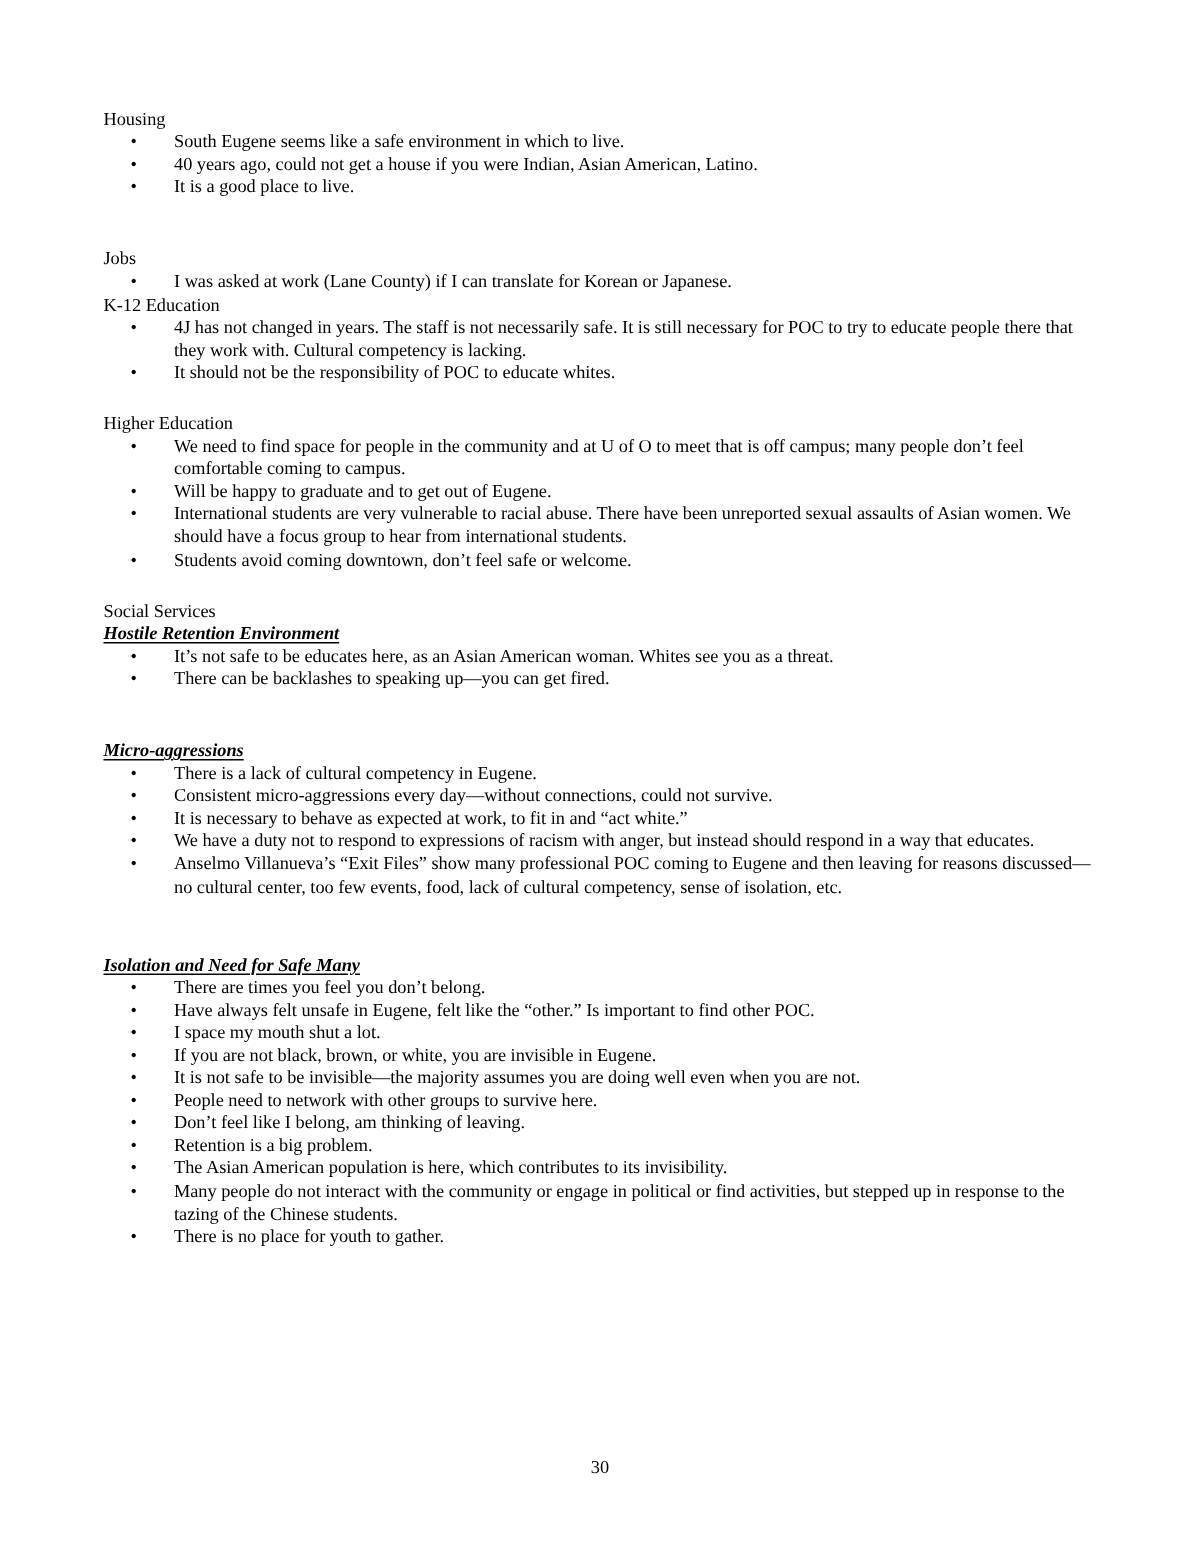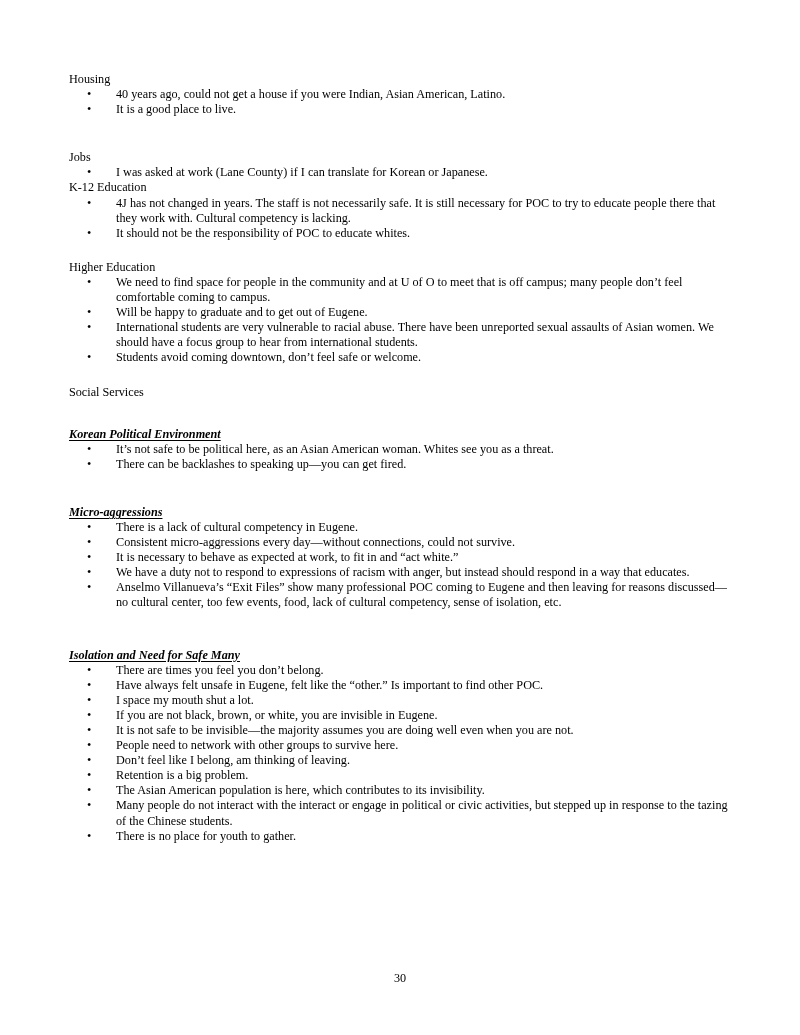--- a/index.html
+++ b/index.html
@@ -42,39 +42,40 @@
   ul.bullets li::before {
     content: "\2022";
     position: absolute;
     left: -29px;
     top: 0;
   }
   .g-a { margin-bottom: 33px; }
   .g-b { margin-bottom: 0; }
   .g-c { margin-bottom: 19px; }
   .g-d { margin-bottom: 19px; }
-  .g-e { margin-bottom: 27px; }
+  .g-e { }
   .g-f { margin-bottom: 33px; }
   .g-g { margin-bottom: 37px; }
   .footer {
     position: absolute;
     top: 971px;
     left: 0;
     width: 100%;
     text-align: center;
   }
 </style>
 </head>
 <body>
 
 <div class="page">
 
   <section class="doc-section g-a">
     <h2 class="plain">Housing</h2>
     <ul class="bullets">
+      <li>South Eugene seems like a safe environment in which to live.</li>
       <li>40 years ago, could not get a house if you were Indian, Asian American, Latino.</li>
       <li>It is a good place to live.</li>
     </ul>
   </section>
 
   <section class="doc-section g-b">
     <h2 class="plain">Jobs</h2>
     <ul class="bullets">
       <li>I was asked at work (Lane County) if I can translate for Korean or Japanese.</li>
     </ul>
@@ -96,23 +97,23 @@
       <li>International students are very vulnerable to racial abuse. There have been unreported sexual assaults of Asian women. We should have a focus group to hear from international students.</li>
       <li>Students avoid coming downtown, don’t feel safe or welcome.</li>
     </ul>
   </section>
 
   <section class="doc-section g-e">
     <h2 class="plain">Social Services</h2>
   </section>
 
   <section class="doc-section g-f">
-    <h2 class="emphasis">Korean Political Environment</h2>
+    <h2 class="emphasis">Hostile Retention Environment</h2>
     <ul class="bullets">
-      <li>It’s not safe to be political here, as an Asian American woman. Whites see you as a threat.</li>
+      <li>It’s not safe to be educates here, as an Asian American woman. Whites see you as a threat.</li>
       <li>There can be backlashes to speaking up—you can get fired.</li>
     </ul>
   </section>
 
   <section class="doc-section g-g">
     <h2 class="emphasis">Micro-aggressions</h2>
     <ul class="bullets">
       <li>There is a lack of cultural competency in Eugene.</li>
       <li>Consistent micro-aggressions every day—without connections, could not survive.</li>
       <li>It is necessary to behave as expected at work, to fit in and “act white.”</li>
@@ -126,20 +127,20 @@
     <ul class="bullets">
       <li>There are times you feel you don’t belong.</li>
       <li>Have always felt unsafe in Eugene, felt like the “other.” Is important to find other POC.</li>
       <li>I space my mouth shut a lot.</li>
       <li>If you are not black, brown, or white, you are invisible in Eugene.</li>
       <li>It is not safe to be invisible—the majority assumes you are doing well even when you are not.</li>
       <li>People need to network with other groups to survive here.</li>
       <li>Don’t feel like I belong, am thinking of leaving.</li>
       <li>Retention is a big problem.</li>
       <li>The Asian American population is here, which contributes to its invisibility.</li>
-      <li>Many people do not interact with the interact or engage in political or civic activities, but stepped up in response to the tazing of the Chinese students.</li>
+      <li>Many people do not interact with the community or engage in political or find activities, but stepped up in response to the tazing of the Chinese students.</li>
       <li>There is no place for youth to gather.</li>
     </ul>
   </section>
 
   <div class="footer">30</div>
 
 </div>
 
 </body></html>

